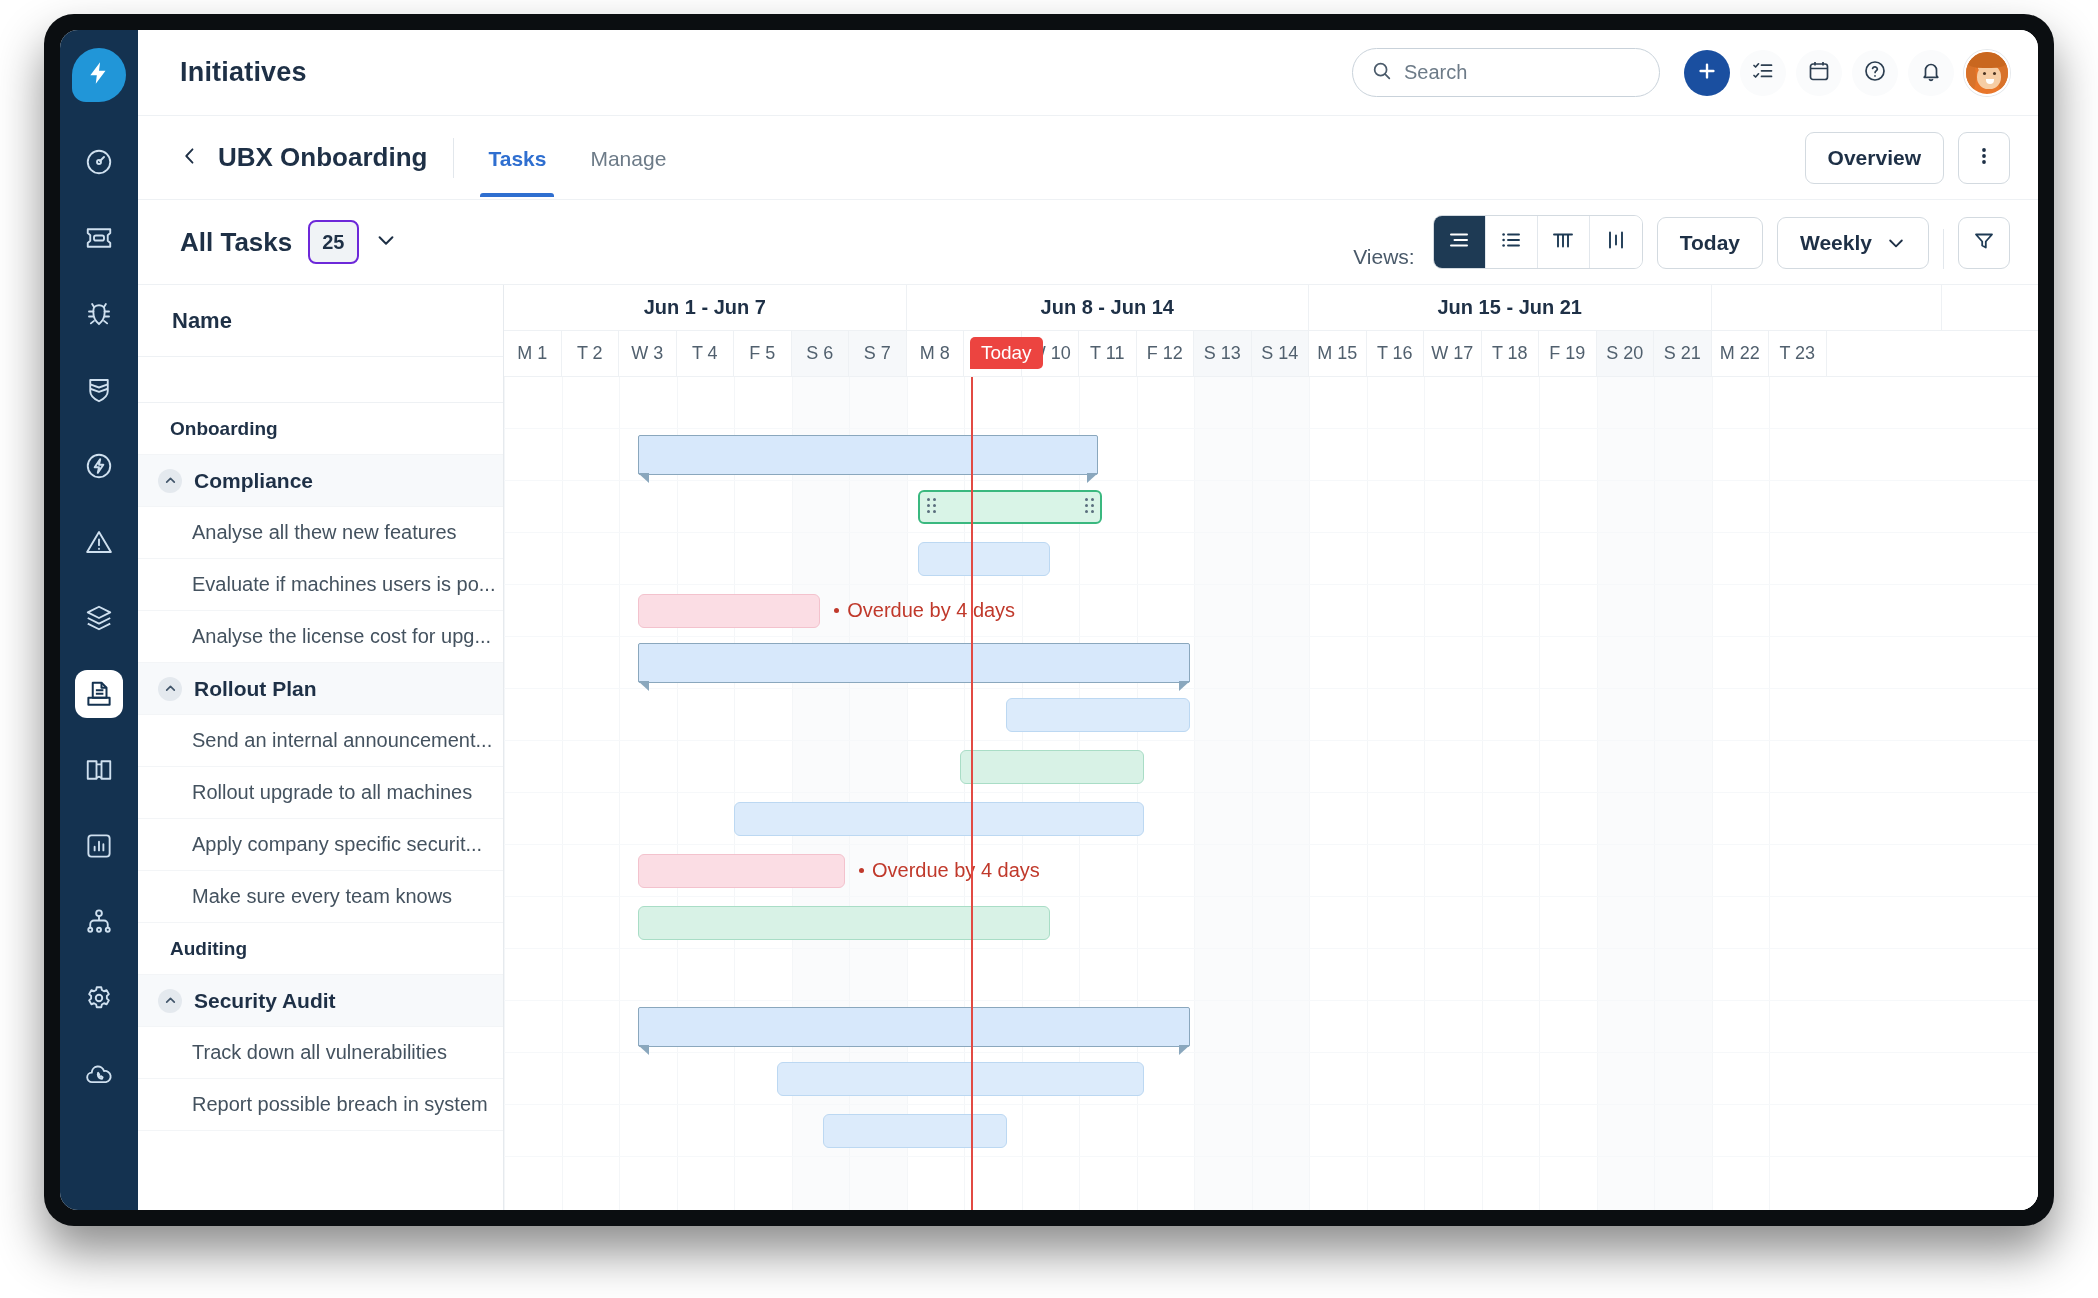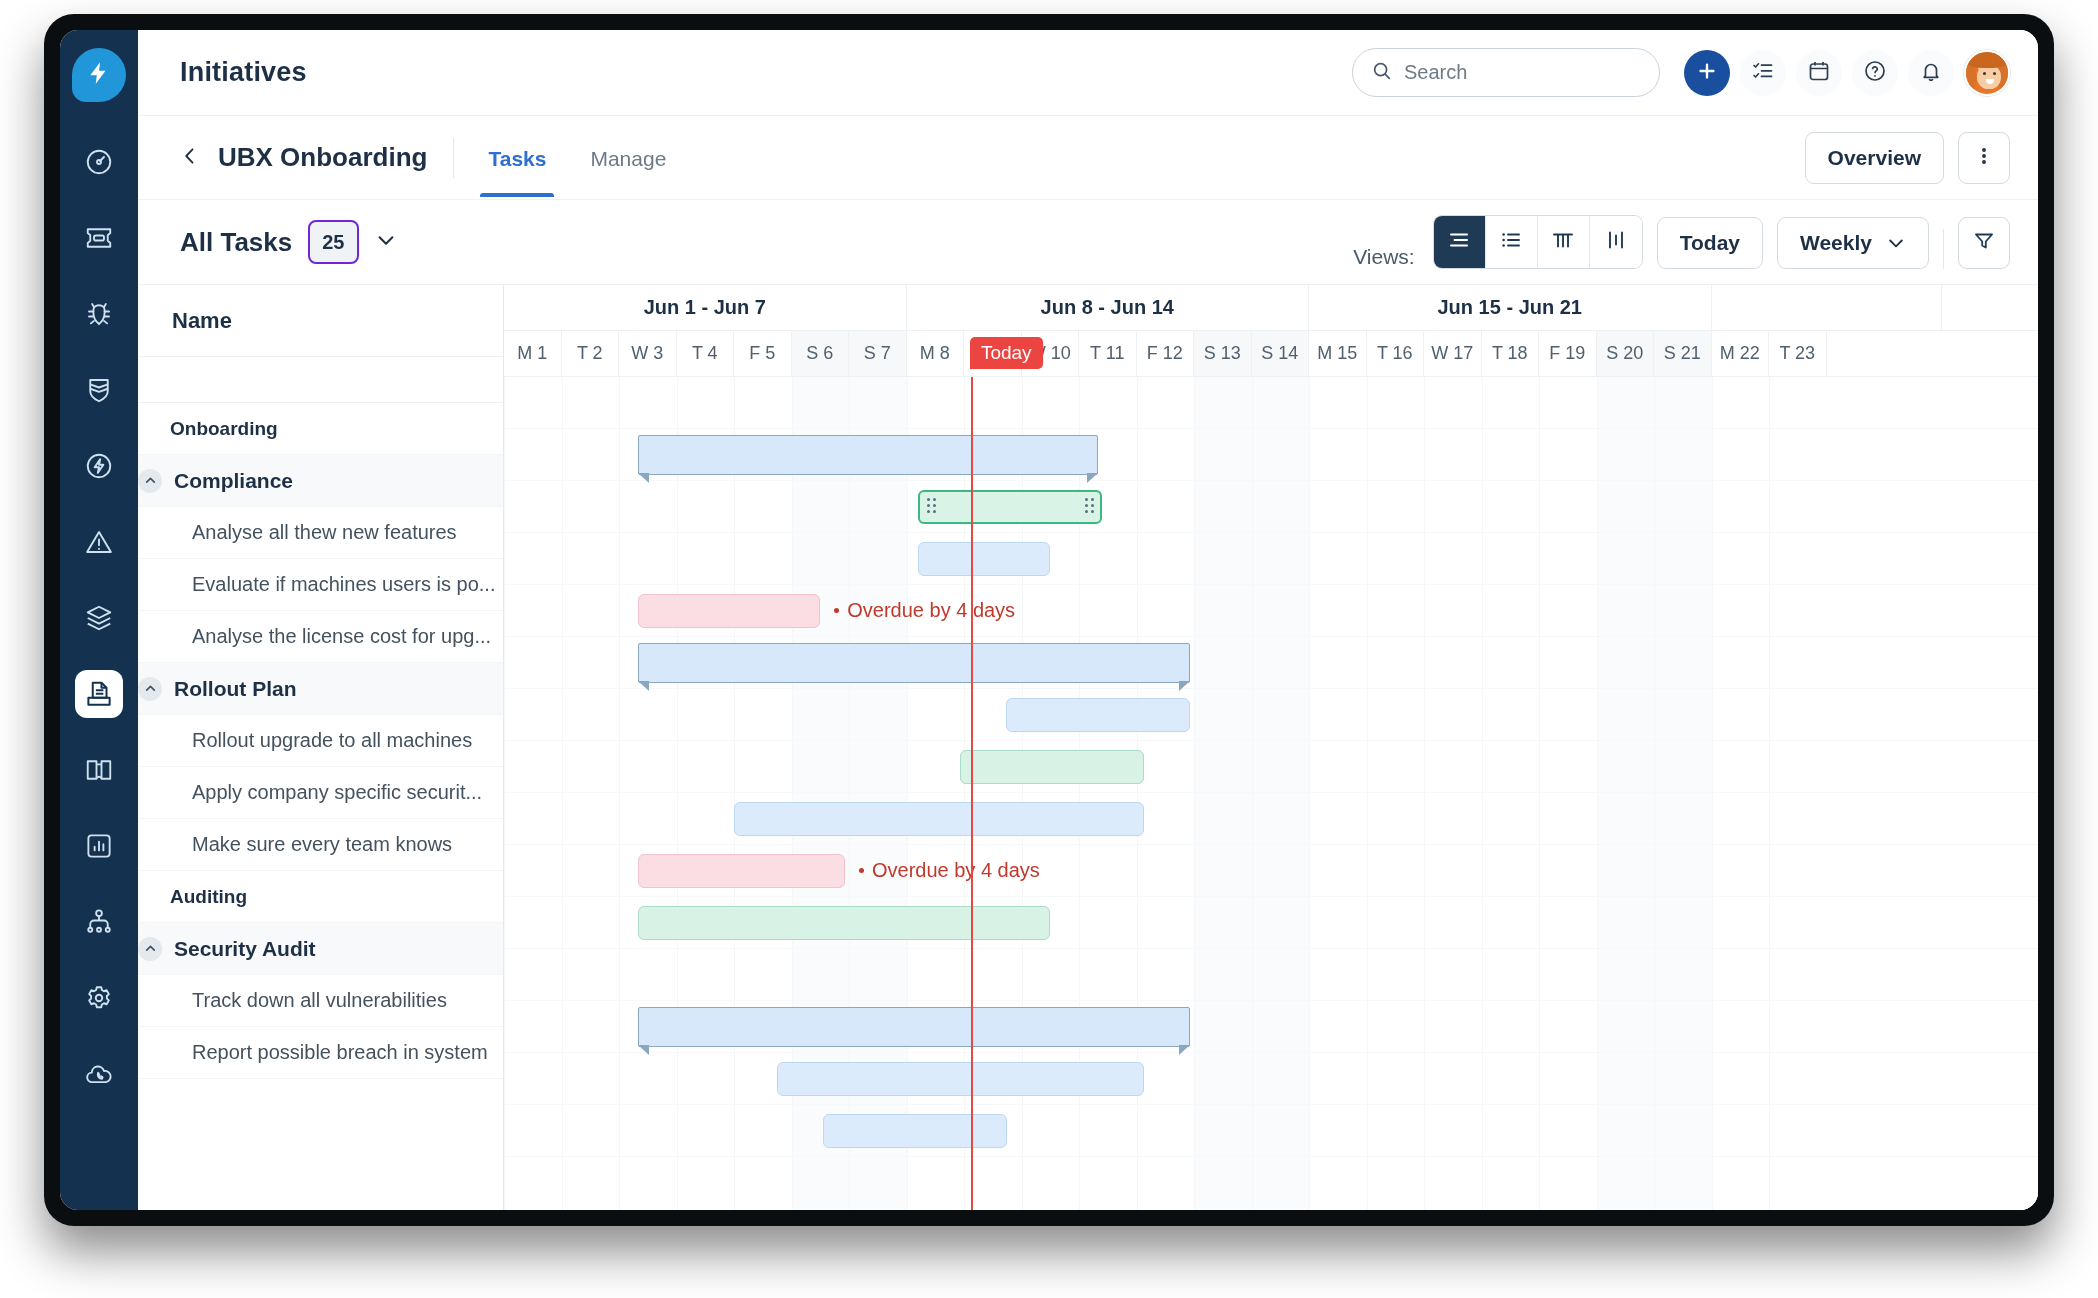--- a/index.html
+++ b/index.html
@@ -176,21 +176,21 @@
     position: relative; z-index: 3;
   }
   #name-head {
     height: 72px; display:flex; align-items:center;
     padding-left: 34px; font-size:22px; color:#1e3046; font-weight:600;
     border-bottom:1px solid #eef1f4;
   }
   #name-head-sub { height: 46px; border-bottom:1px solid #eef1f4; }
   .nrow {
     height: 52px; display:flex; align-items:center;
-    border-bottom:1px solid #f3f5f7;
+    padding-left: 20px; border-bottom:1px solid #f3f5f7;
     font-size: 20px; color:#44525f;
   }
   .nrow.group { font-weight:700; color:#1e3046; padding-left:32px; font-size:19px; }
   .nrow.parent { background:#f7f9fb; font-weight:600; color:#1e3046; font-size:21px; }
   .nrow.child { padding-left: 54px; }
   .nrow .txt { overflow:hidden; white-space:nowrap; text-overflow:ellipsis; }
   .caret {
     width:24px; height:24px; border-radius:50%; background:#e4e9ee;
     display:flex; align-items:center; justify-content:center; margin-right:12px; flex:0 0 24px;
     cursor:pointer;
@@ -579,20 +579,23 @@
               <div class="nrow child">
                 <span class="txt">Analyse the license cost for upg...</span>
               </div>
               <div class="nrow parent">
                 <span class="caret">
                   <svg width="13" height="13" viewBox="0 0 24 24" fill="none" stroke="#41556a" stroke-width="3" stroke-linecap="round" stroke-linejoin="round">
                     <path d="M5 15l7-7 7 7"></path>
                   </svg>
                 </span>
                 <span class="txt">Rollout Plan</span>
+              </div>
+              <div class="nrow child">
+                <span class="txt">Send an internal announcement...</span>
               </div>
               <div class="nrow child">
                 <span class="txt">Rollout upgrade to all machines</span>
               </div>
               <div class="nrow child">
                 <span class="txt">Apply company specific securit...</span>
               </div>
               <div class="nrow child">
                 <span class="txt">Make sure every team knows</span>
               </div>

